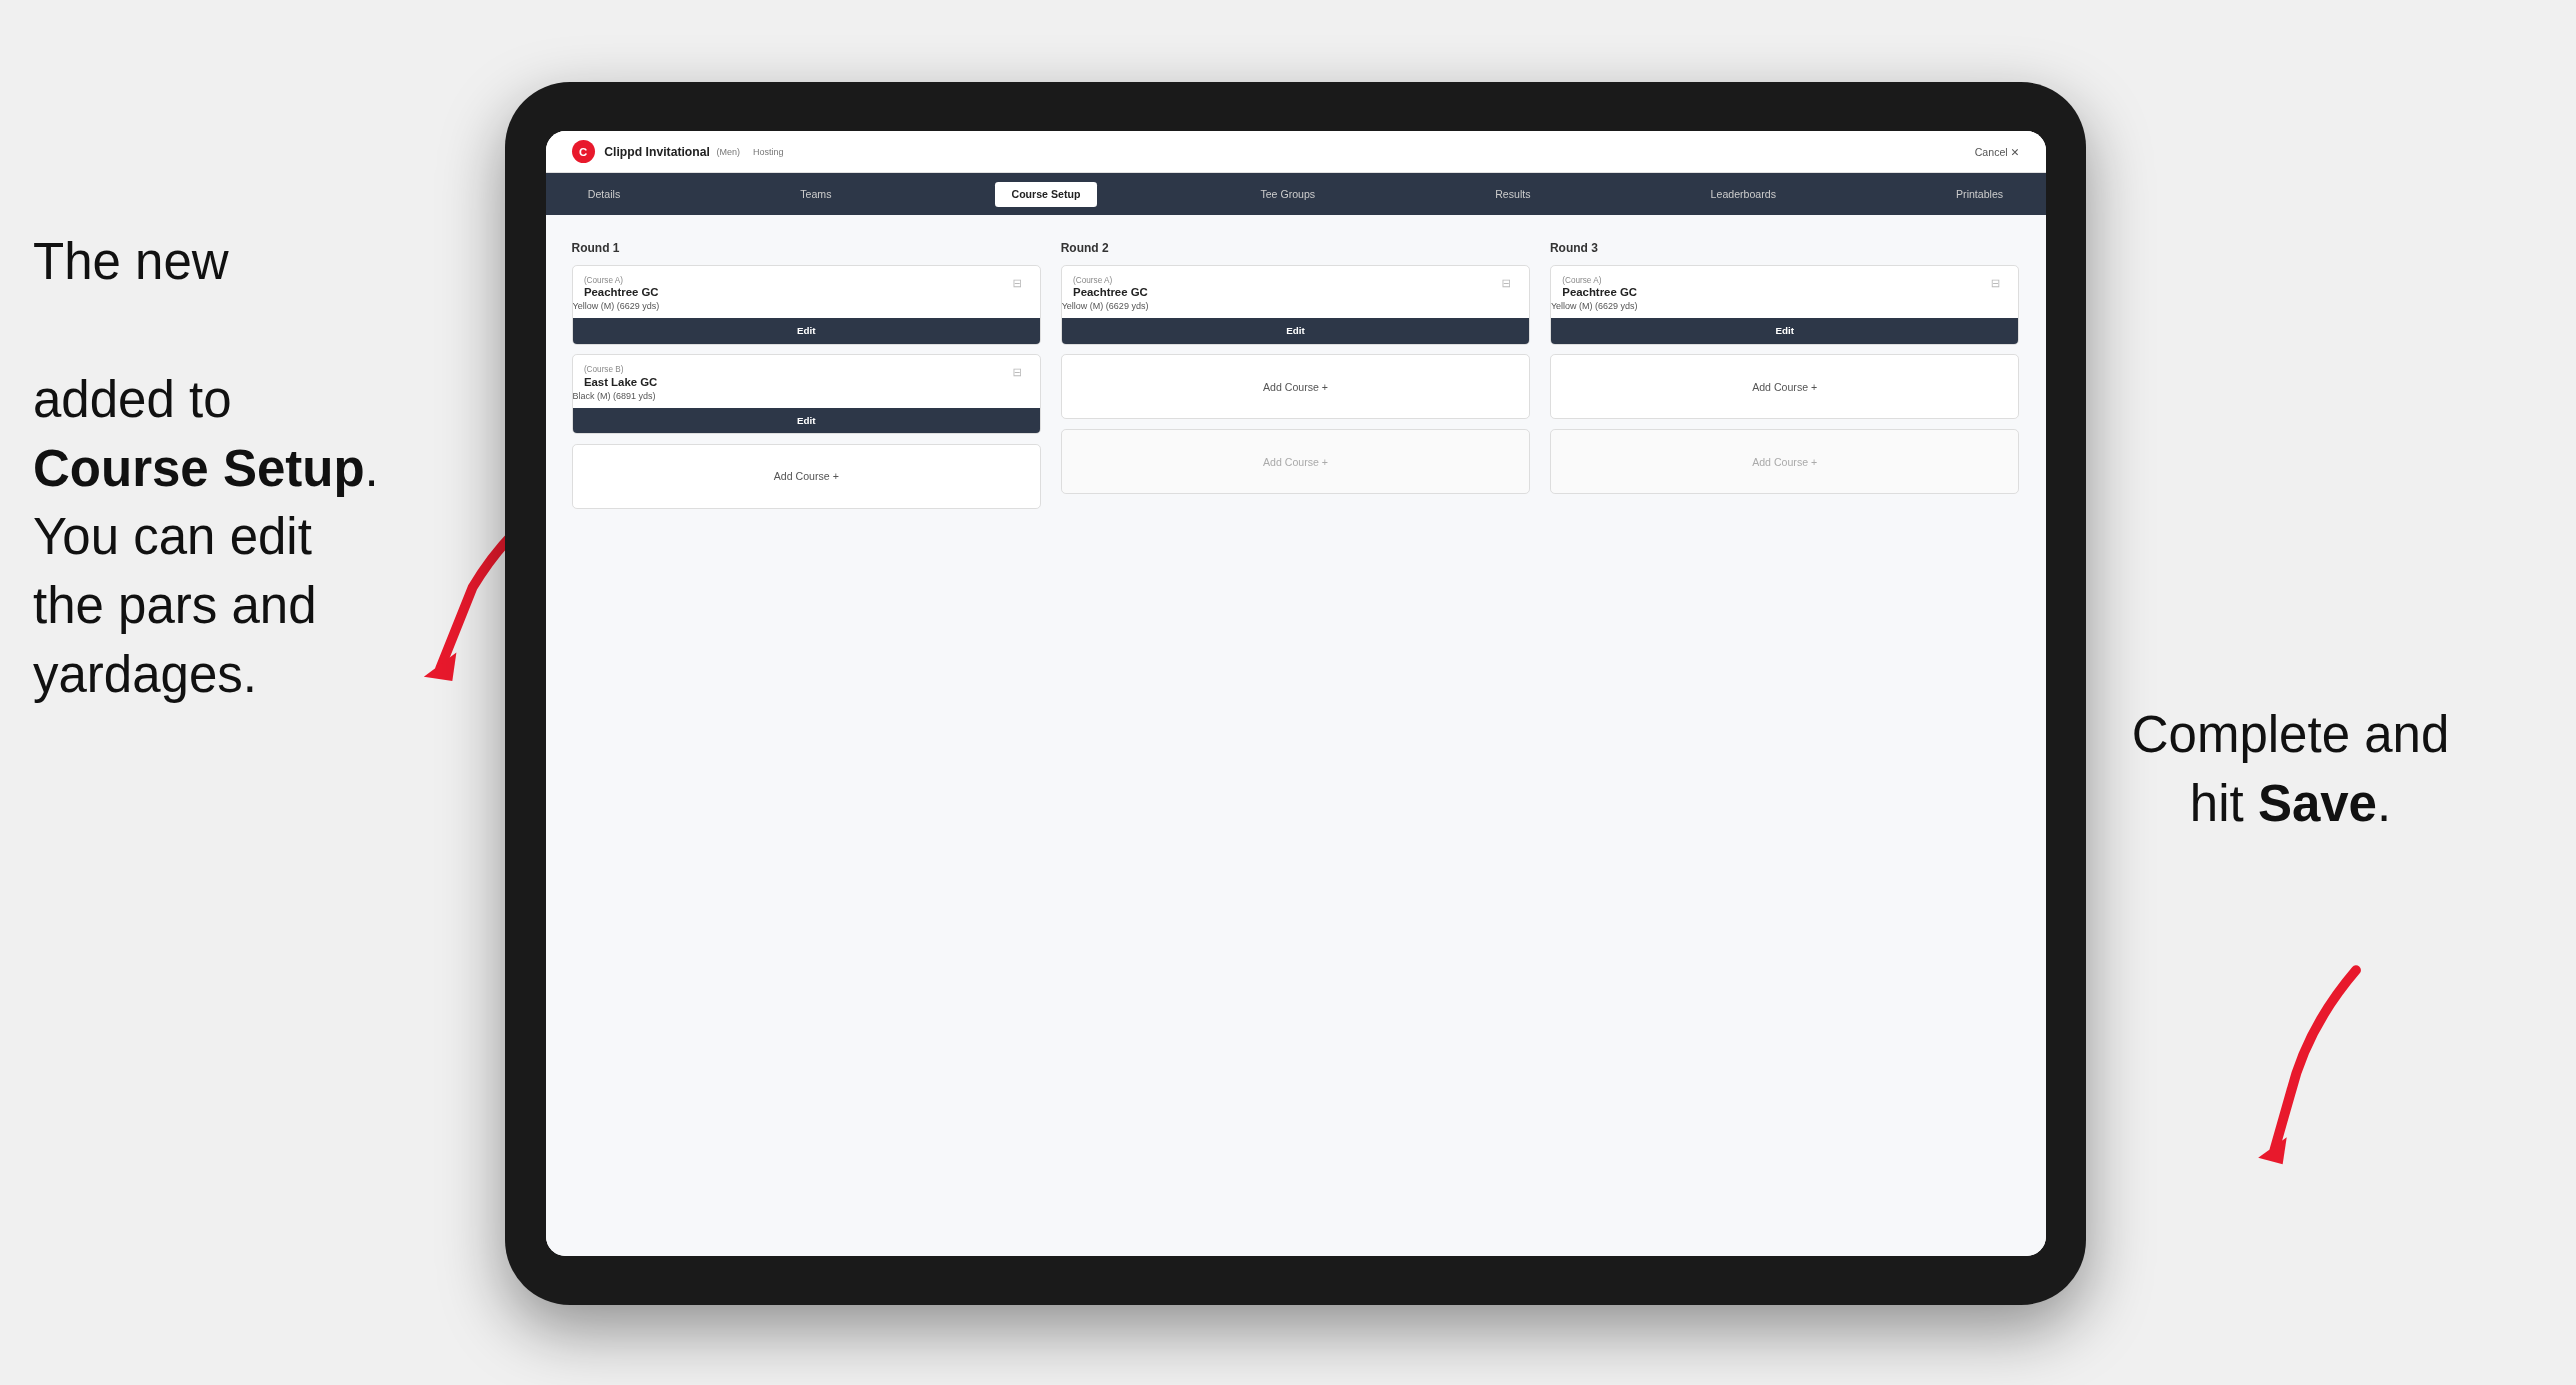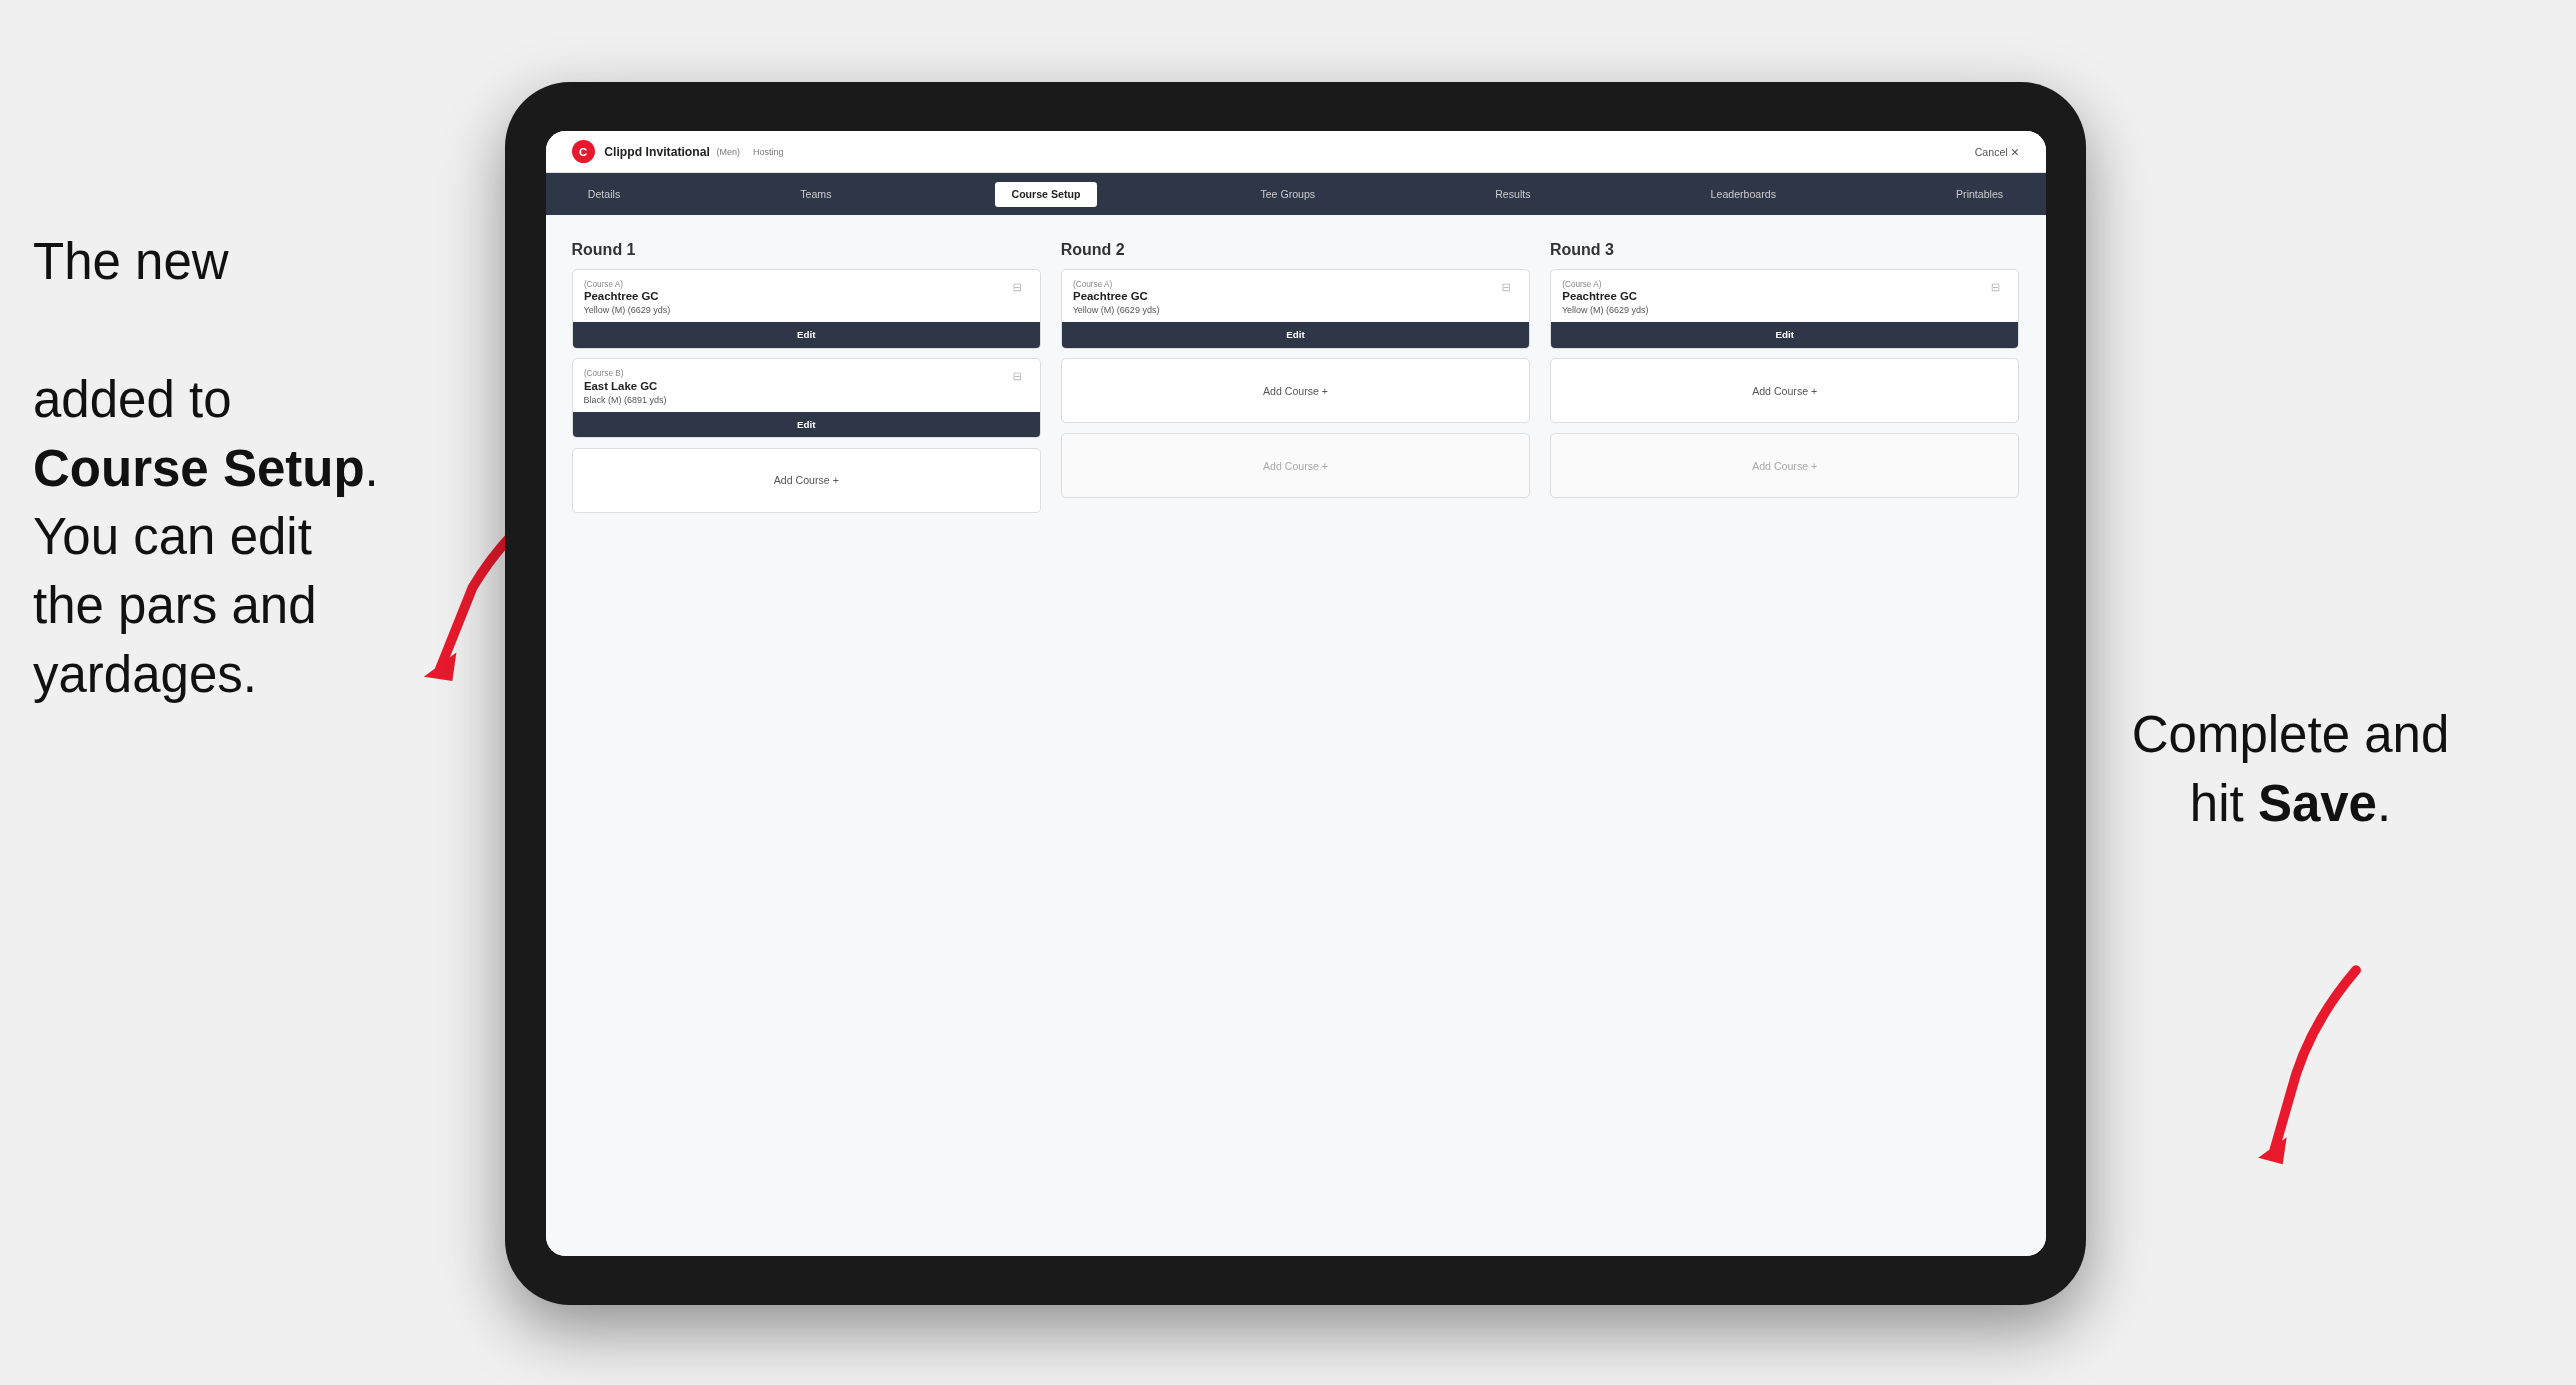--- a/index.html
+++ b/index.html
@@ -231,21 +231,21 @@
       gap: 19.6px;
     }
 
     .round-col {
       display: flex;
       flex-direction: column;
       gap: 0;
     }
 
     .round-label {
-      font-size: 16px;
+      font-size: 12px;
       font-weight: 600;
       color: #333;
       margin-bottom: 9.8px;
     }
 
     .course-card {
       background: #fff;
       border: 0.8px solid #ddd;
       border-radius: 4.9px;
       margin-bottom: 9.8px;
@@ -268,21 +268,21 @@
       font-size: 11.4px;
       font-weight: 700;
       color: #222;
       margin-top: 1.6px;
     }
 
     .course-tee {
       font-size: 9px;
       color: #555;
       margin-bottom: 6.5px;
-      padding: 0 11px;
+      padding: 0 0;
     }
 
     .delete-icon {
       width: 16.3px;
       height: 16.3px;
       color: #bbb;
       font-size: 11.4px;
       cursor: pointer;
       flex-shrink: 0;
     }

